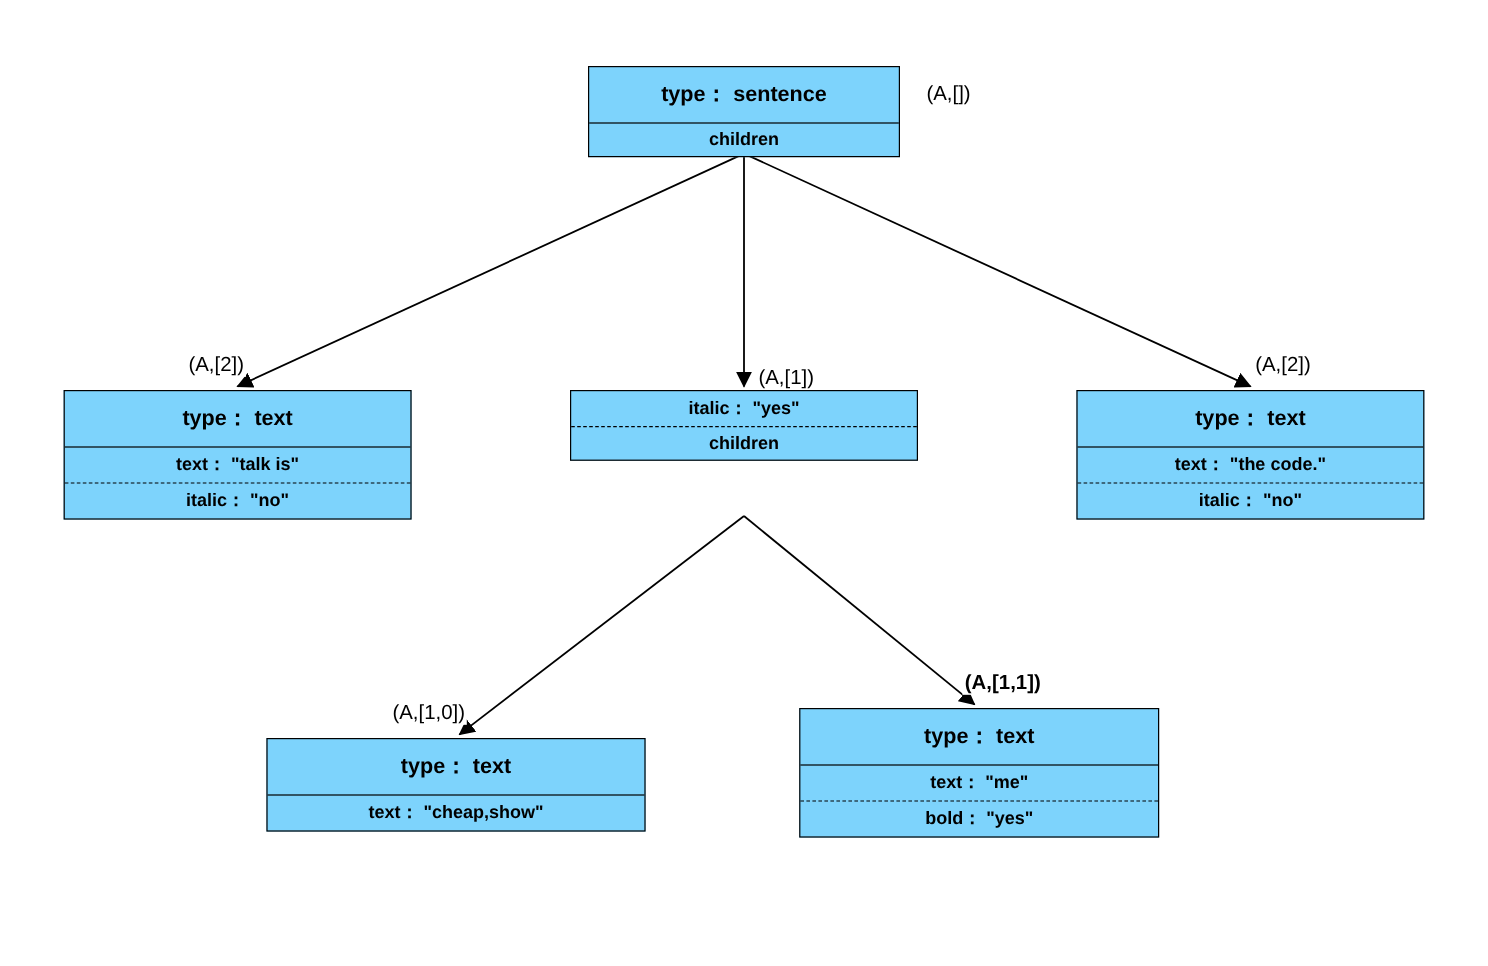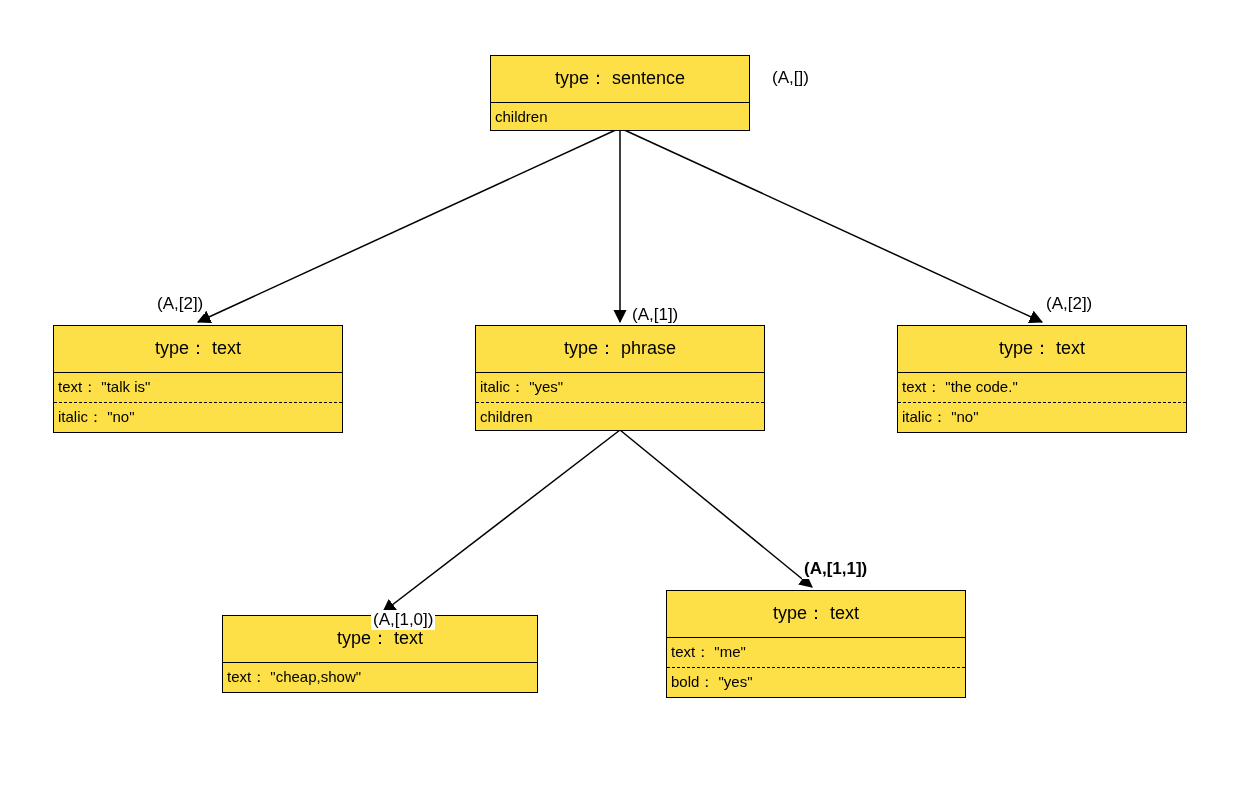--- a/index.html
+++ b/index.html
@@ -14,32 +14,33 @@
   svg.edges {
     position: absolute;
     top: 0; left: 0;
     width: 1240px;
     height: 805px;
     pointer-events: none;
   }
   .node {
     position: absolute;
     border: 1.5px solid #000;
-    background: #fde047;
+    background: #7dd3fc;
     box-sizing: border-box;
+    font-weight: bold;
   }
   .node .header {
     text-align: center;
     font-size: 18px;
     padding: 10px 6px 12px 6px;
     border-bottom: 1.5px solid #000;
     white-space: pre;
   }
   .node .row {
-    text-align: left;
+    text-align: center;
     font-size: 15px;
     padding: 5px 4px;
     white-space: pre;
   }
   .node .dashed {
     border-bottom: 1.5px dashed #000;
   }
   .edge-label {
     position: absolute;
     font-size: 17px;
@@ -76,37 +77,36 @@
 <div class="edge-label" style="left:770px; top:68px;">(A,[])</div>
 
 <div class="node" style="left:53px; top:325px; width:290px;">
   <div class="header">type： text</div>
   <div class="row dashed">text： "talk is"</div>
   <div class="row">italic： "no"</div>
 </div>
 <div class="edge-label" style="left:155px; top:294px;">(A,[2])</div>
 
 <div class="node" style="left:475px; top:325px; width:290px;">
-  <div class="header">type： phrase</div>
   <div class="row dashed">italic： "yes"</div>
   <div class="row">children</div>
 </div>
 <div class="edge-label" style="left:630px; top:294px;margin-top:11px;">(A,[1])</div>
 
 <div class="node" style="left:897px; top:325px; width:290px;">
   <div class="header">type： text</div>
   <div class="row dashed">text： "the code."</div>
   <div class="row">italic： "no"</div>
 </div>
 <div class="edge-label" style="left:1028px; top:294px;margin-left:16px;">(A,[2])</div>
 
 <div class="node" style="left:222px; top:615px; width:316px;">
   <div class="header">type： text</div>
   <div class="row">text： "cheap,show"</div>
 </div>
-<div class="edge-label" style="left:325px; top:610px;margin-left:46px;">(A,[1,0])</div>
+<div class="edge-label" style="left:325px; top:584px;">(A,[1,0])</div>
 
 <div class="node" style="left:666px; top:590px; width:300px;">
   <div class="header">type： text</div>
   <div class="row dashed">text： "me"</div>
   <div class="row">bold： "yes"</div>
 </div>
 <div class="edge-label" style="left:802px; top:559px;font-weight:bold;">(A,[1,1])</div>
 
 </body></html>

